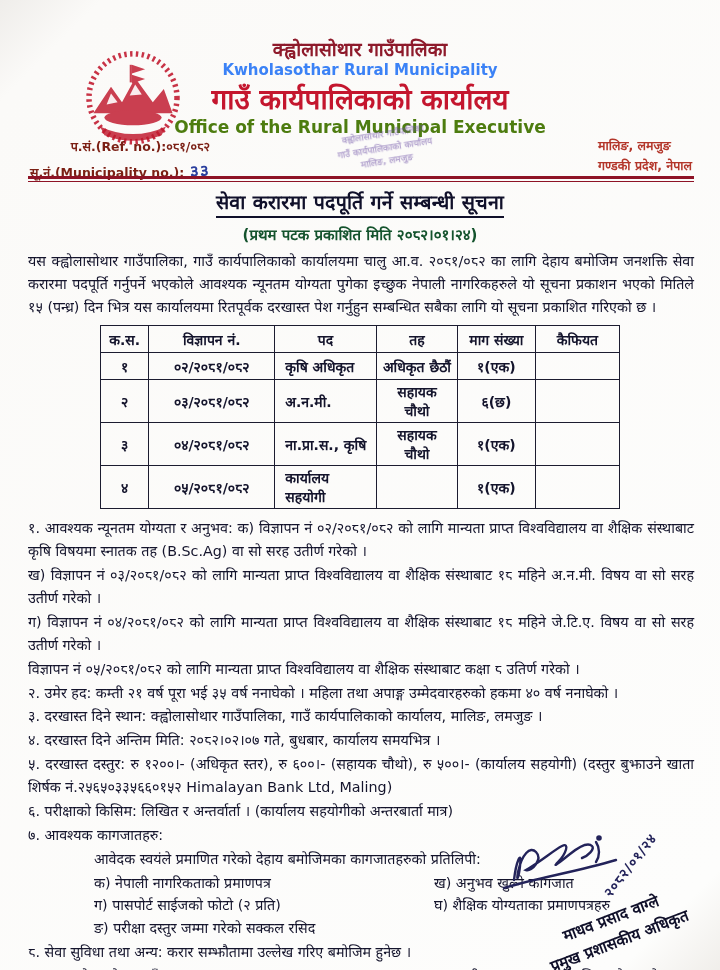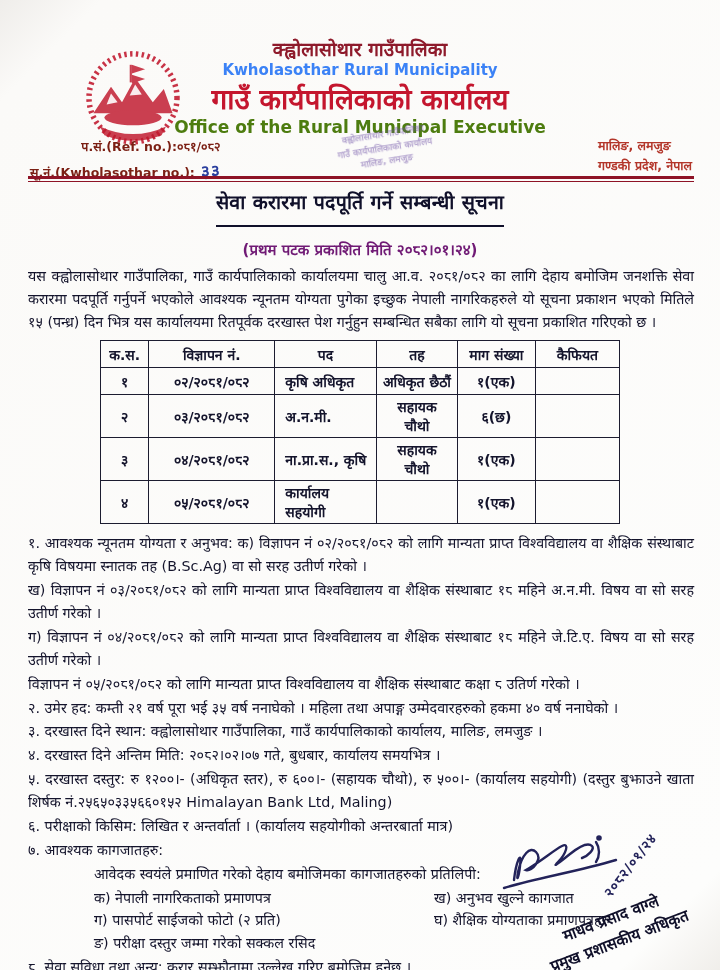--- a/index.html
+++ b/index.html
@@ -31,22 +31,22 @@
     color:rgba(110,80,165,0.5);
     font-size:9px;line-height:1.5;text-align:center;font-weight:bold;
     filter:blur(.3px);
   }
   .redrule{position:absolute;left:28px;right:26px;top:176px;height:2px;
     border-top:3px solid #8e1326;border-bottom:1.5px solid #8e1326;}
 
   
   .title-wrap{text-align:center;margin-top:10px;}
   .notice-title{display:inline-block;font-size:19.5px;font-weight:bold;color:#10102a;
-    border-bottom:2.2px solid #10102a;padding-bottom:10px;letter-spacing:.3px;}
-  .notice-sub{text-align:center;font-size:15px;font-weight:bold;color:#701a75;margin-top:12px;}
+    border-bottom:2.2px solid #10102a;padding-bottom:1px;letter-spacing:.3px;}
+  .notice-sub{text-align:center;font-size:15px;font-weight:bold;color:#14532d;margin-top:6px;}
 
   
   .intro{margin:6px 26px 4px 28px;font-size:14.3px;font-weight:500;line-height:1.62;text-align:justify;}
 
   table.vac{border-collapse:collapse;margin:6px auto 8px auto;width:520px;font-size:14px;}
   table.vac th,table.vac td{border:1.6px solid #1c1c30;padding:2px 6px;height:22px;font-weight:600;}
   table.vac th{font-weight:bold;text-align:center;}
   table.vac td{text-align:center;}
   table.vac td.pad-left{text-align:left;padding-left:10px;}
 
@@ -95,21 +95,21 @@
 
     <div class="head-center">
       <div class="np-muni">क्ह्वोलासोथार गाउँपालिका</div>
       <div class="en-muni">Kwholasothar Rural Municipality</div>
       <div class="np-office">गाउँ कार्यपालिकाको कार्यालय</div>
       <div class="en-office">Office of the Rural Municipal Executive</div>
     </div>
 
     <div class="refs">
       <div>प.सं.(Ref. no.):०८१/०८२</div>
-      <div><span>सू.नं.(Kwholasothar no.):</span><span class="info-hand">३३</span></div>
+      <div><span>सू.नं.(Municipality no.):</span><span class="info-hand">३३</span></div>
     </div>
 
     <div class="addr">
       <div>मालिङ, लमजुङ</div>
       <div>गण्डकी प्रदेश, नेपाल</div>
     </div>
 
     <div class="stamp">
       <div>क्ह्वोलासोथार गाउँपालिका</div>
       <div>गाउँ कार्यपालिकाको कार्यालय</div>

